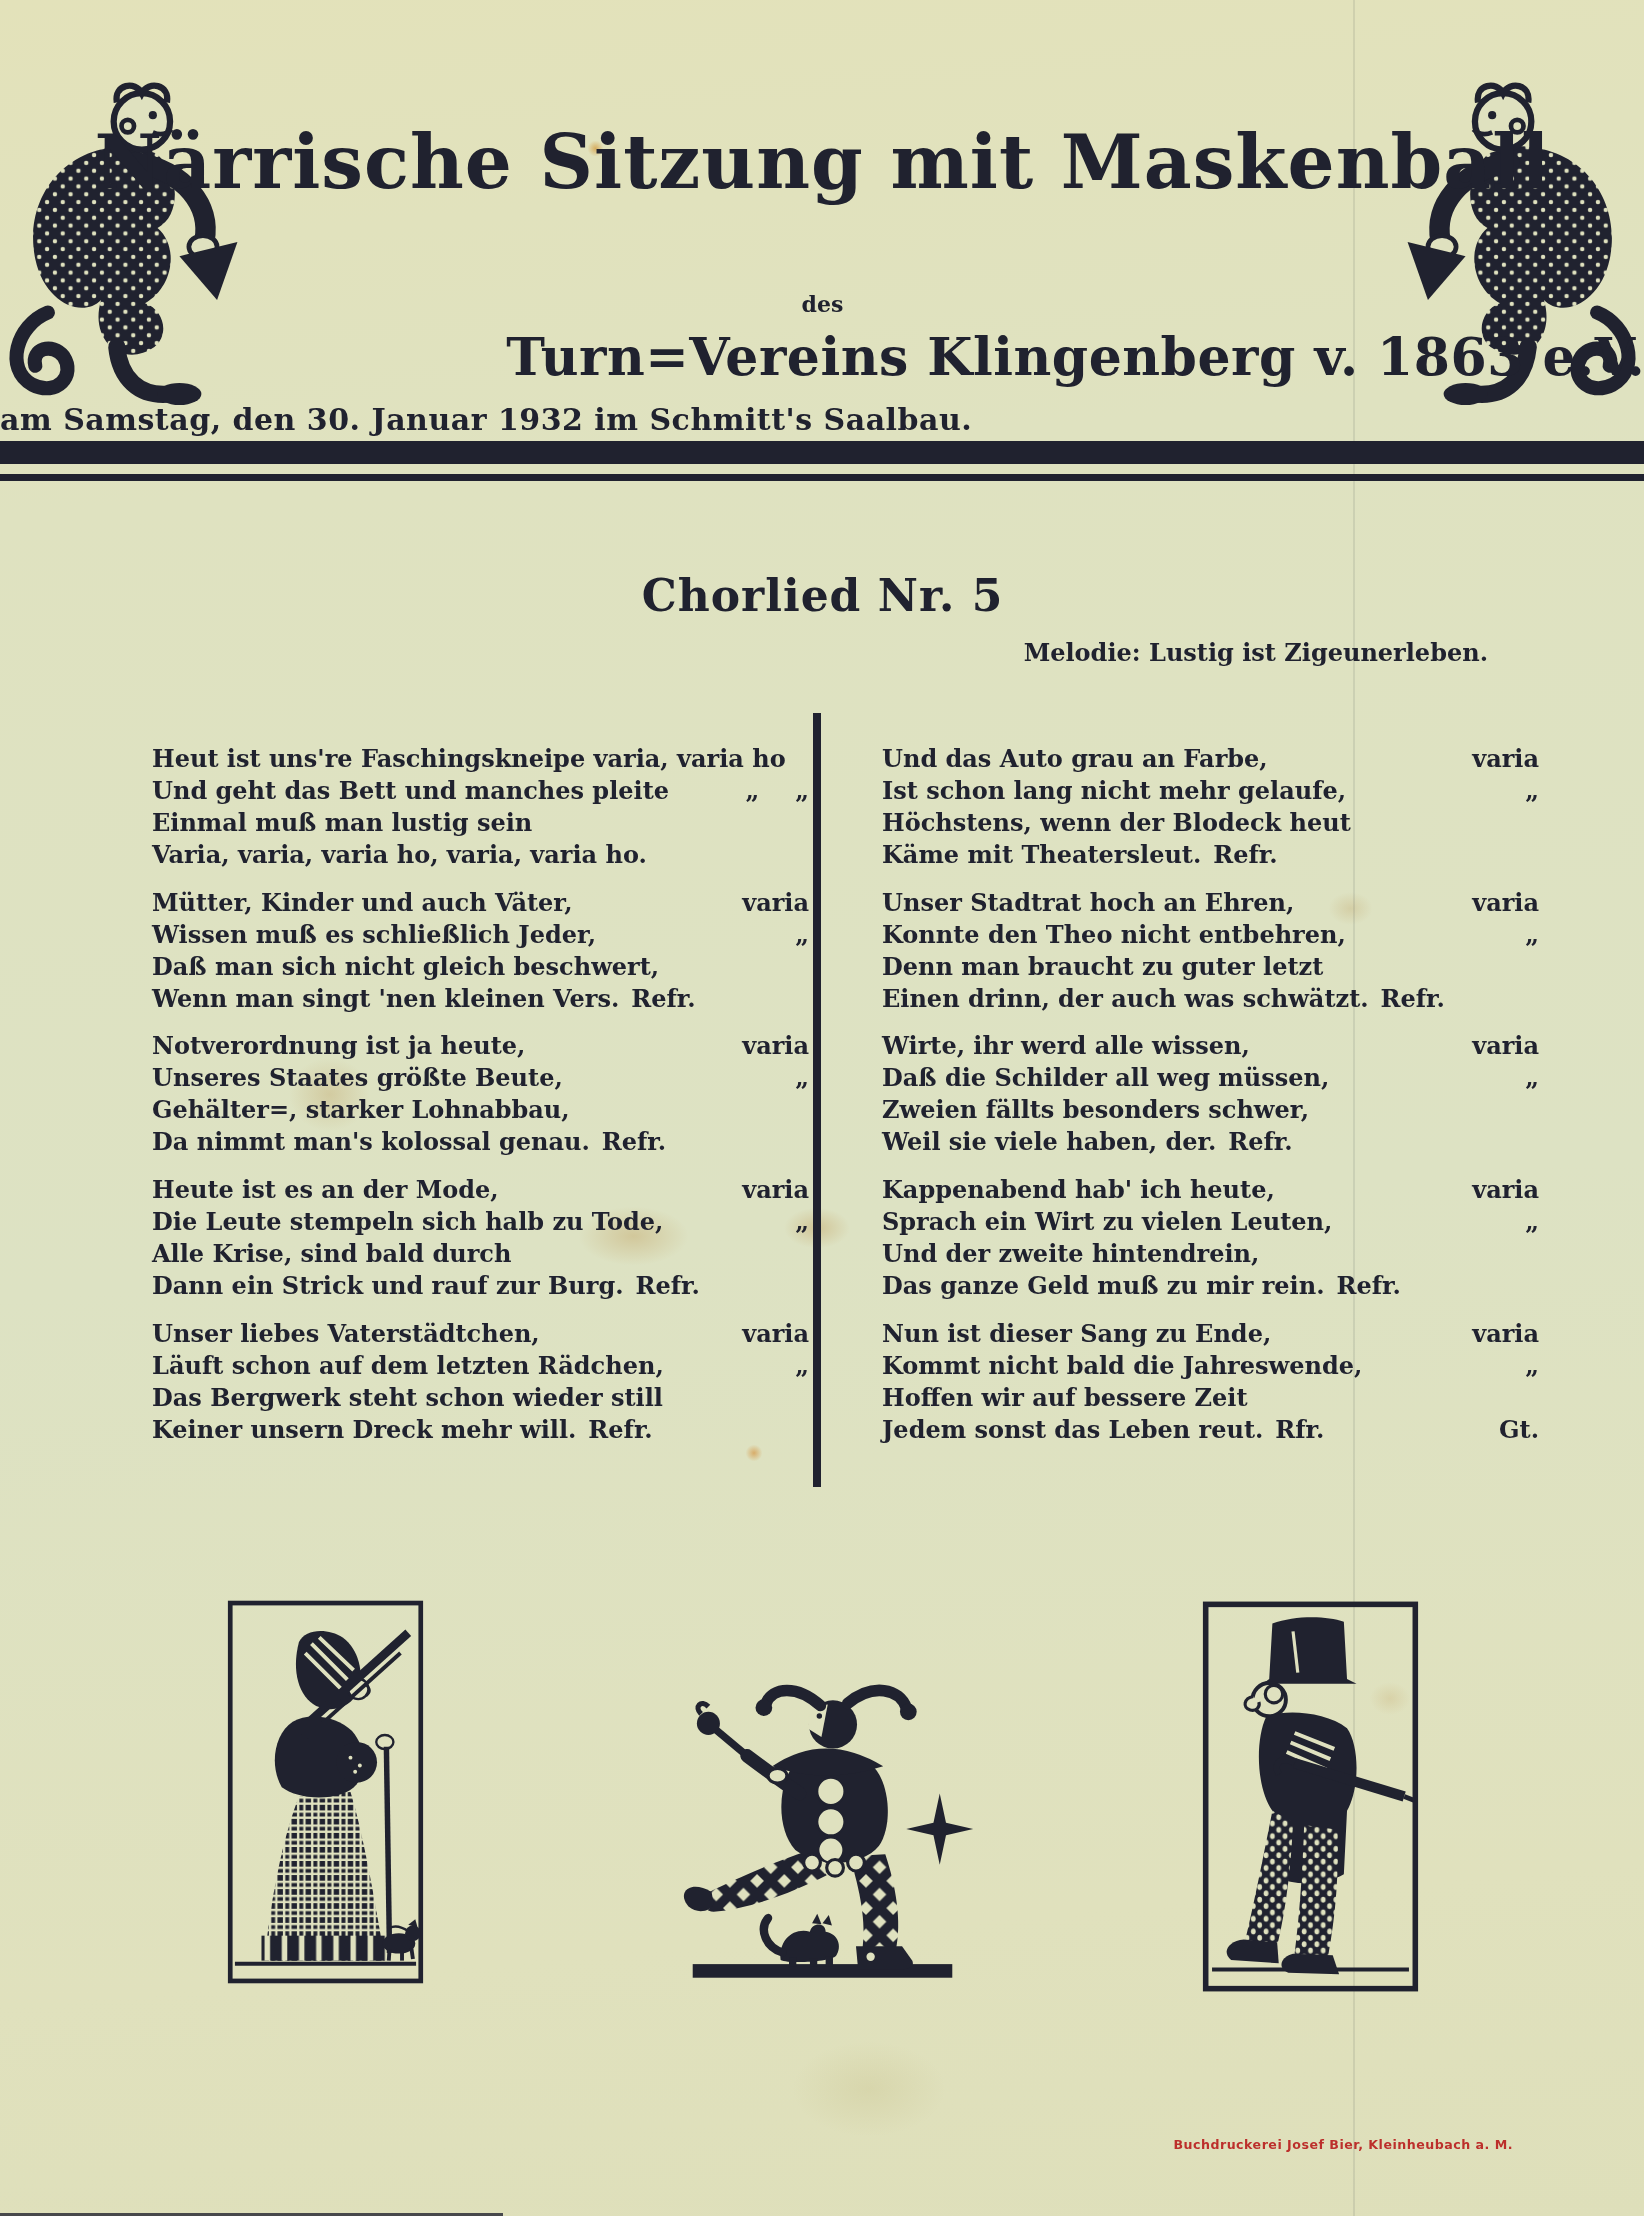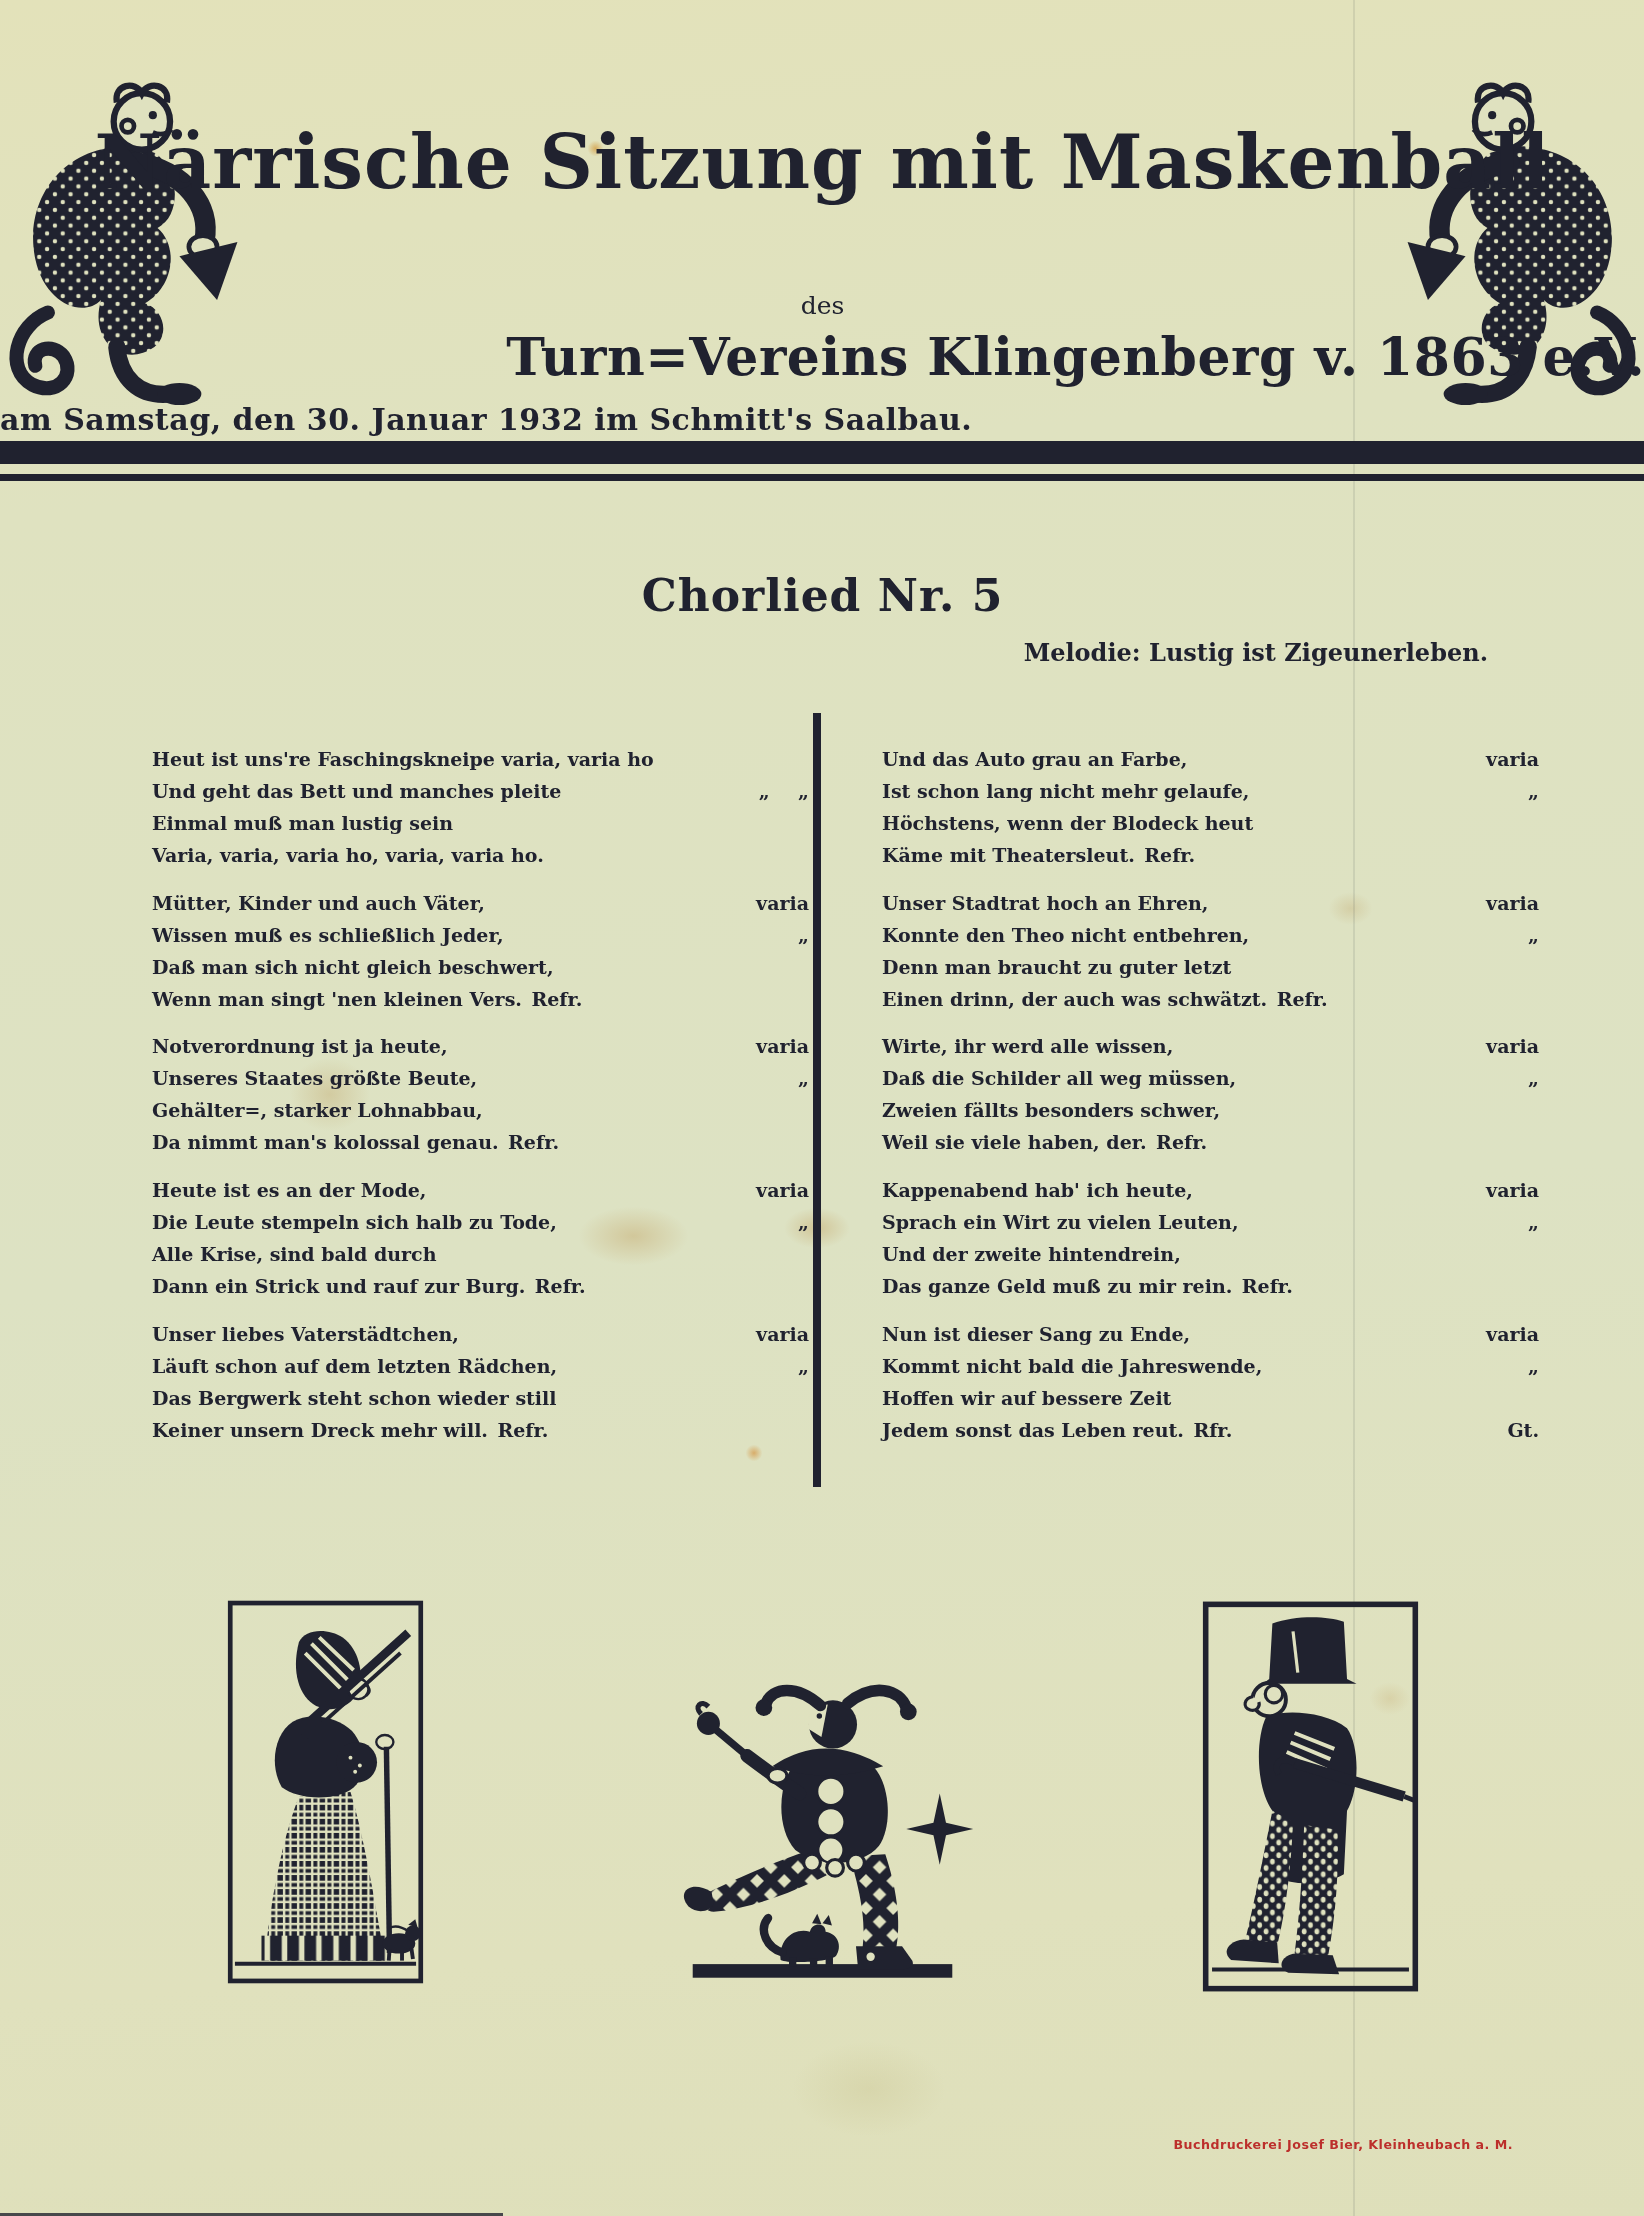--- a/index.html
+++ b/index.html
@@ -11,21 +11,21 @@
   }
   .page{position:absolute;inset:0;}
   
   .title{
     position:absolute;top:119px;left:0;width:100%;
     text-align:center;font-size:74px;font-weight:700;margin:0;
     letter-spacing:1px;
   }
   .des{
     position:absolute;top:291px;left:0;width:100%;
-    text-align:center;font-size:25px;font-weight:400;
+    text-align:center;font-size:22px;font-weight:700;
   }
   .club{
     position:absolute;top:326px;left:0;width:100%;
     text-align:right;font-size:52px;font-weight:700;margin:0;letter-spacing:0.5px;
   }
   .dateline{
     position:absolute;top:402px;left:0;width:100%;
     text-align:left;font-size:30px;font-weight:700;letter-spacing:0.5px;
   }
   .rule-thick{position:absolute;top:441px;left:0;width:100%;height:23px;background:#20222f;}
@@ -42,21 +42,21 @@
     position:absolute;top:638px;right:157px;
     font-size:24px;font-weight:700;
   }
   .col{position:absolute;top:743px;width:657px;}
   .col-left{left:152px;}
   .col-right{left:882px;}
   .col-divider{position:absolute;left:813px;top:713px;width:7.9px;height:774px;background:#20222f;}
   .verse{margin:0 0 15.7px 0;}
   .col-right .verse:last-child{margin-top:15.7px;}
   .line{display:flex;justify-content:space-between;align-items:baseline;
-    font-size:19px;font-weight:700;line-height:32px;}
+    font-size:24px;font-weight:700;line-height:32px;}
   .lt{white-space:pre;}
   .ln{white-space:pre;text-align:right;}
   
   .illu{position:absolute;}
   .illu-woman{left:224px;top:1596px;width:203px;height:392px;}
   .illu-jester{left:654px;top:1670px;width:337px;height:314px;}
   .illu-man{left:1195px;top:1598px;width:231px;height:397px;}
   
   .printer{
     position:absolute;top:2137px;right:132px;

